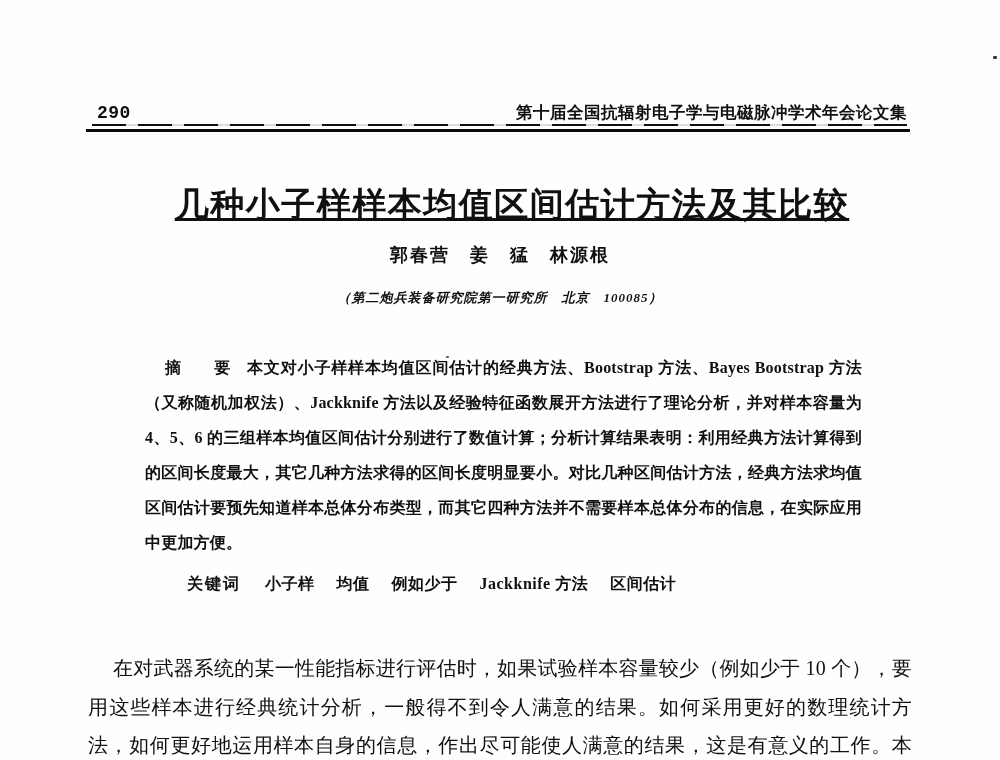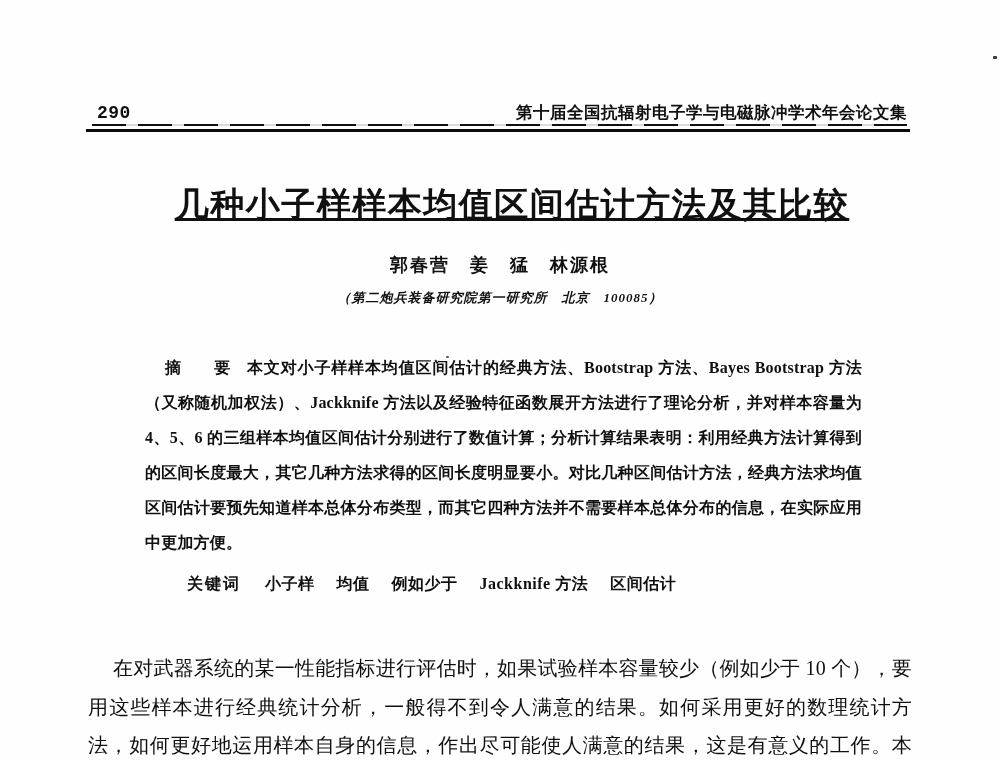--- a/index.html
+++ b/index.html
@@ -30,21 +30,21 @@
     background: #0b0b0b;
   }
 
   
   .paper-title {
     position: absolute; top: 170px; left: 0; width: 100%;
     text-align: center;
     font-size: 34px; font-weight: 700; letter-spacing: 1.5px;
   }
   .authors {
-    position: absolute; top: 253px; left: 0; width: 100%;
+    position: absolute; top: 243px; left: 0; width: 100%;
     text-align: center;
     font-size: 18px; font-weight: 600; letter-spacing: 2px;
   }
   .affiliation {
     position: absolute; top: 289px; left: 0; width: 100%;
     text-align: center;
     font-size: 13px; font-style: italic; font-weight: 600; letter-spacing: 1px;
   }
 
   

